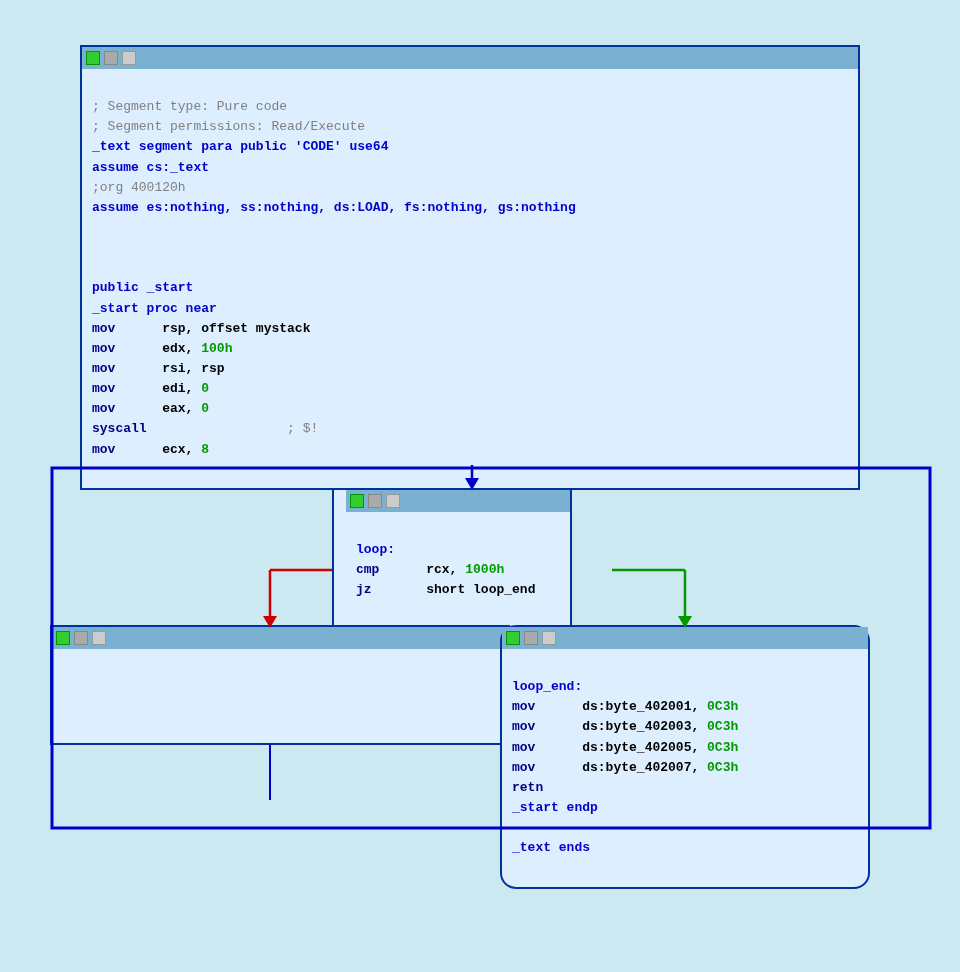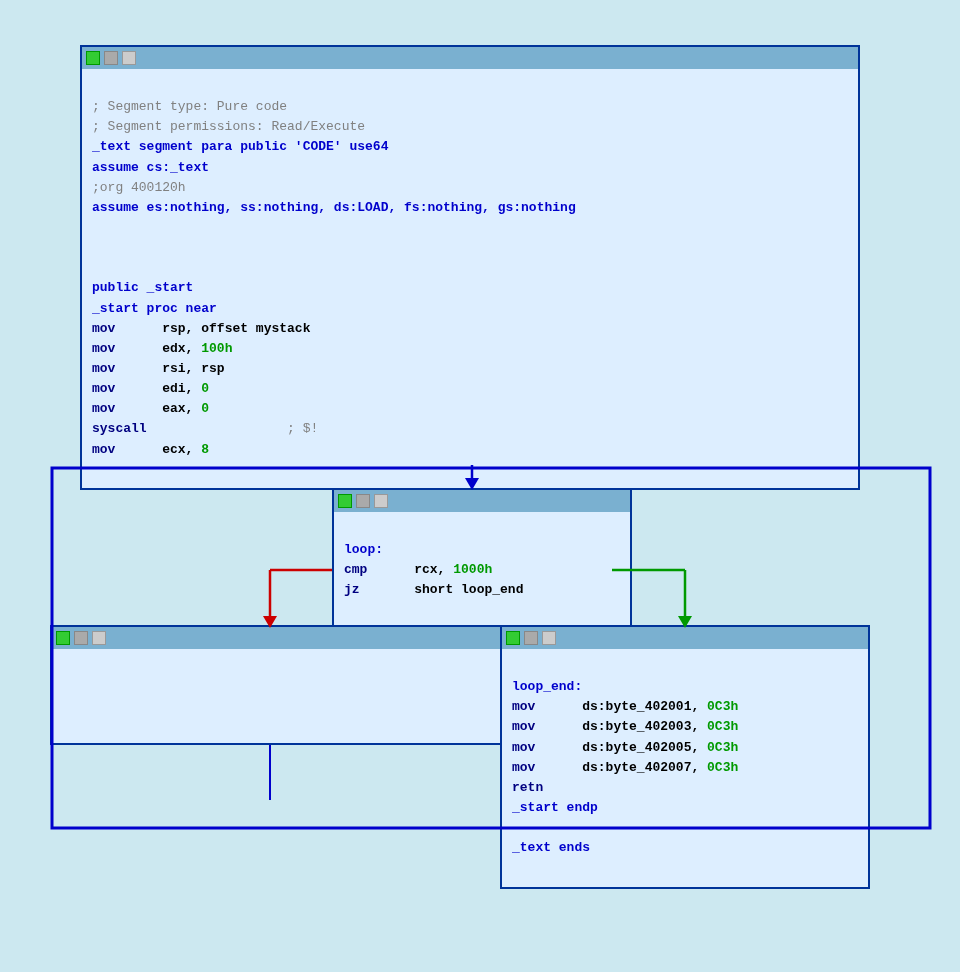--- a/index.html
+++ b/index.html
@@ -84,42 +84,42 @@
 <span><span class="c-dark">mov</span>      <span class="c-black">rsp, offset mystack</span></span>
 <span><span class="c-dark">mov</span>      <span class="c-black">edx, </span><span class="c-green">100h</span></span>
 <span><span class="c-dark">mov</span>      <span class="c-black">rsi, rsp</span></span>
 <span><span class="c-dark">mov</span>      <span class="c-black">edi, </span><span class="c-green">0</span></span>
 <span><span class="c-dark">mov</span>      <span class="c-black">eax, </span><span class="c-green">0</span></span>
 <span><span class="c-dark">syscall</span>                  <span class="c-comment">; $!</span></span>
 <span><span class="c-dark">mov</span>      <span class="c-black">ecx, </span><span class="c-green">8</span></span>
   </div>
 </div>
 
-<div class="code-window" style="top:488px; left:332px; width:300px; min-height:110px;">
+<div class="code-window" style="top:488px; left:332px; width:240px; min-height:110px;padding-left:12px;">
   <div class="window-titlebar">
     <span class="titlebar-btn btn-green"></span>
     <span class="titlebar-btn btn-gray1"></span>
     <span class="titlebar-btn btn-gray2"></span>
   </div>
   <div class="code-content">
 <span class="c-blue">loop:</span>
 <span><span class="c-dark">cmp</span>      <span class="c-black">rcx, </span><span class="c-green">1000h</span></span>
 <span><span class="c-dark">jz</span>       <span class="c-black">short loop_end</span></span>
   </div>
 </div>
 
 <div class="code-window" style="top:625px; left:50px; width:460px; min-height:120px;">
   <div class="window-titlebar">
     <span class="titlebar-btn btn-green"></span>
     <span class="titlebar-btn btn-gray1"></span>
     <span class="titlebar-btn btn-gray2"></span>
   </div>
 </div>
 
-<div class="code-window" style="top:625px; left:500px; width:370px; min-height:200px;">
+<div class="code-window" style="top:625px; left:500px; width:370px; min-height:200px;border-radius:16px;">
   <div class="window-titlebar">
     <span class="titlebar-btn btn-green"></span>
     <span class="titlebar-btn btn-gray1"></span>
     <span class="titlebar-btn btn-gray2"></span>
   </div>
   <div class="code-content">
 <span class="c-blue">loop_end:</span>
 <span><span class="c-dark">mov</span>      <span class="c-black">ds:byte_402001, </span><span class="c-green">0C3h</span></span>
 <span><span class="c-dark">mov</span>      <span class="c-black">ds:byte_402003, </span><span class="c-green">0C3h</span></span>
 <span><span class="c-dark">mov</span>      <span class="c-black">ds:byte_402005, </span><span class="c-green">0C3h</span></span>

